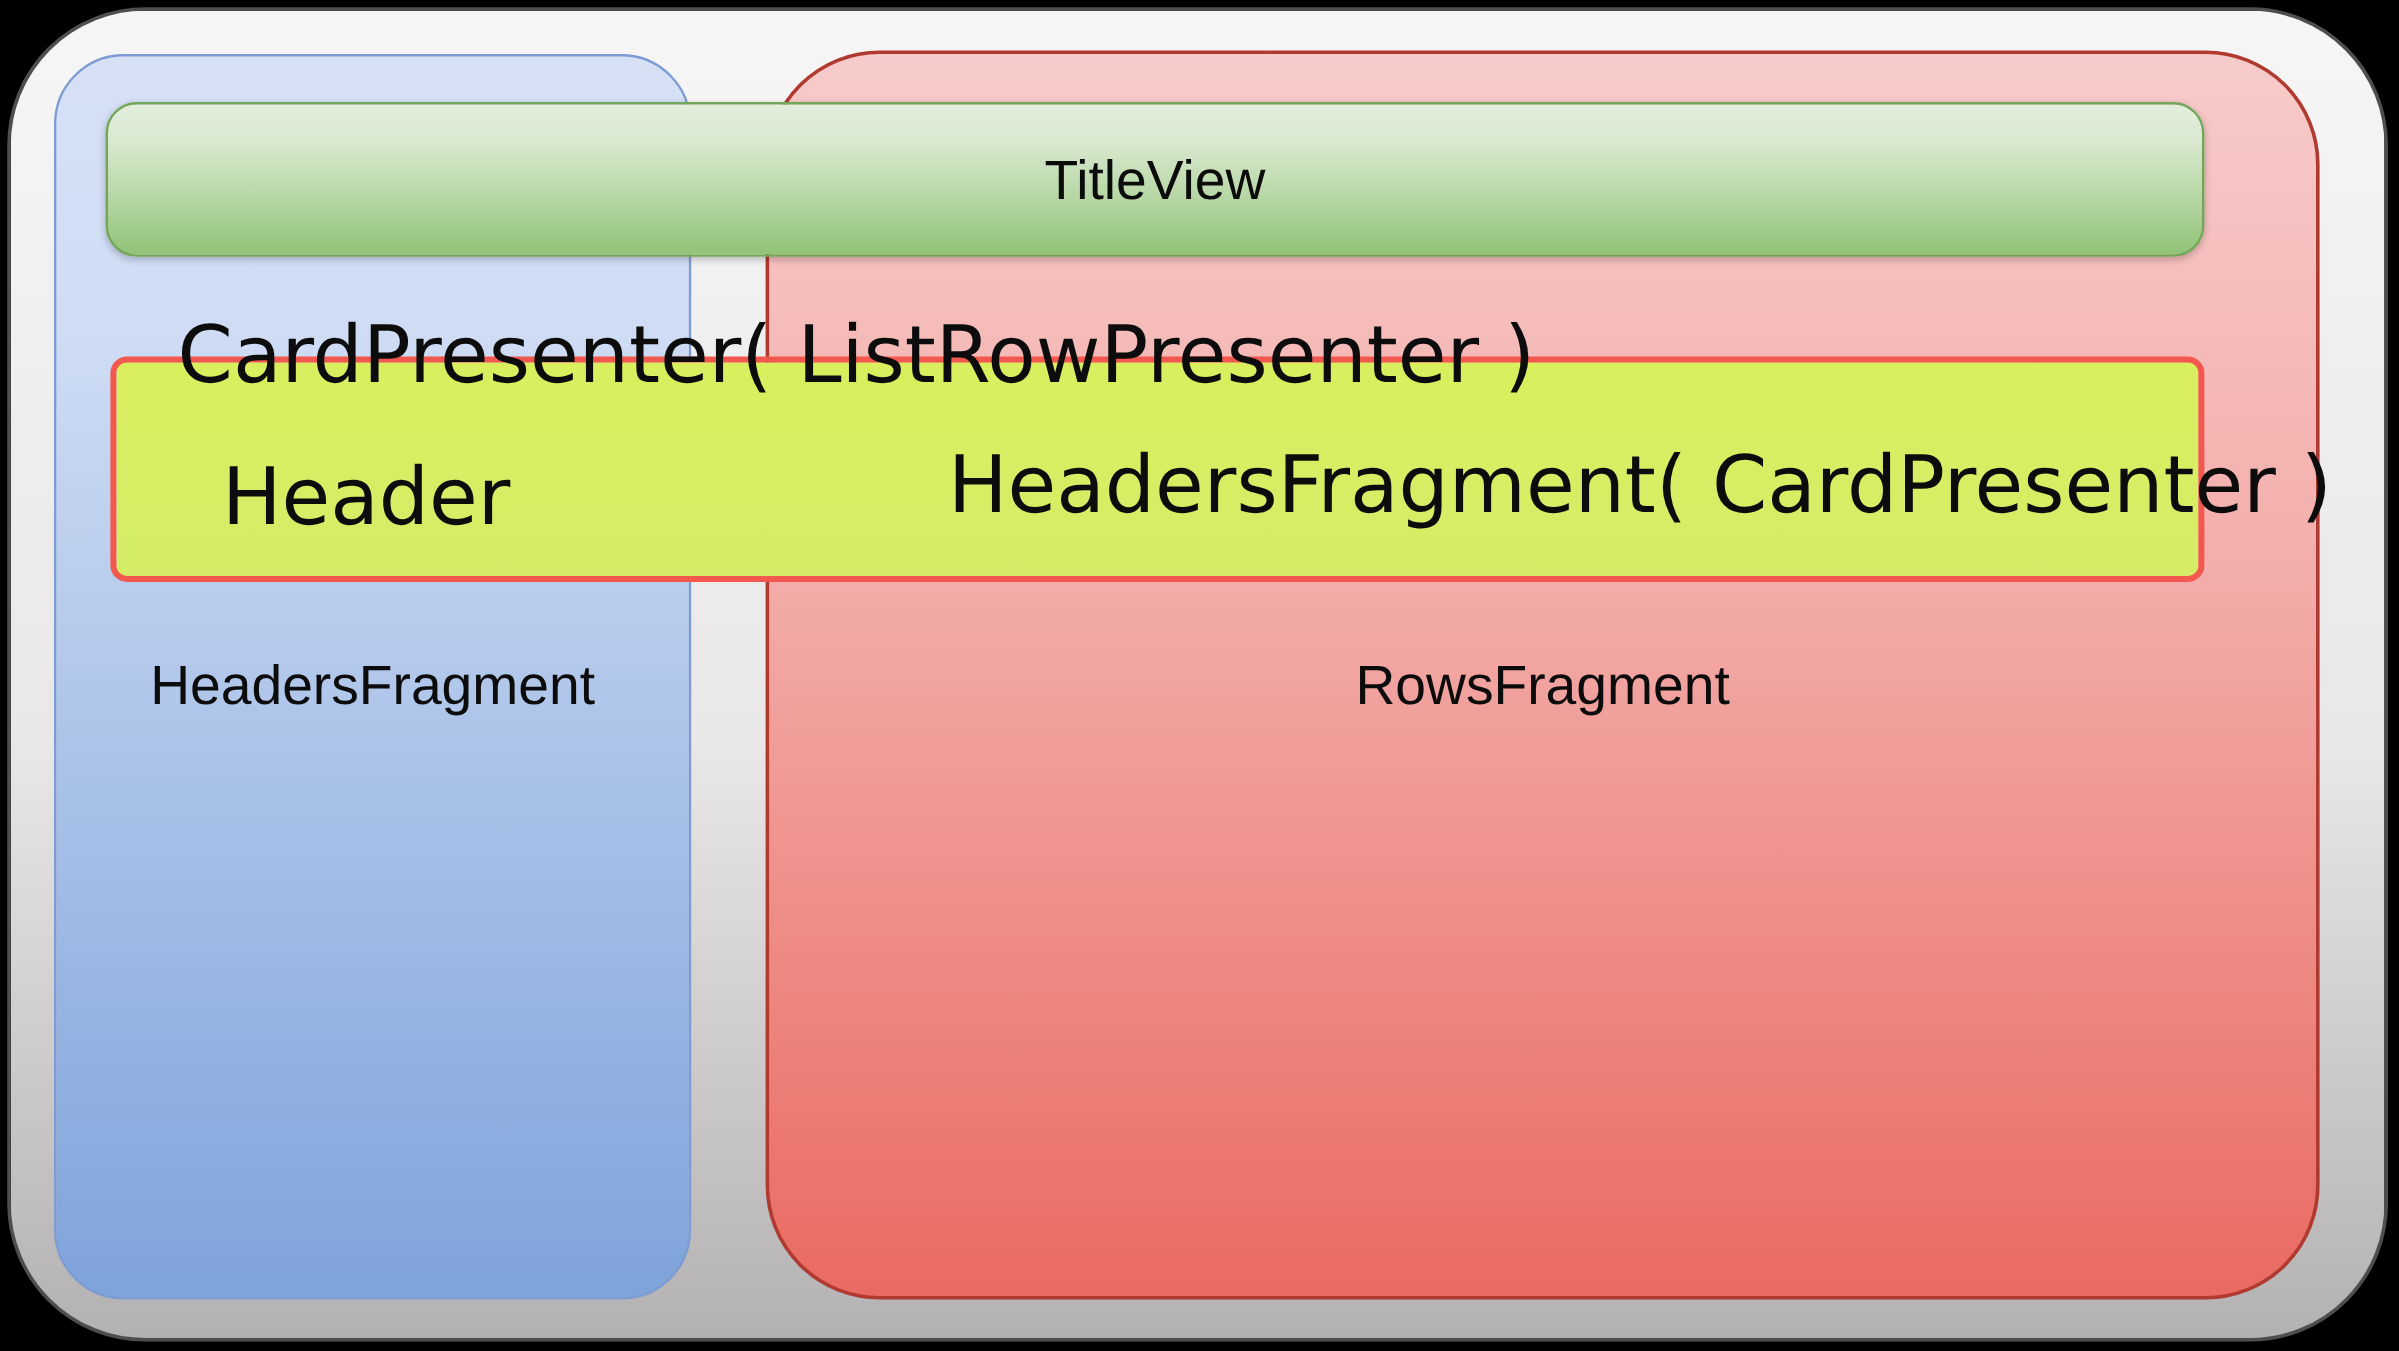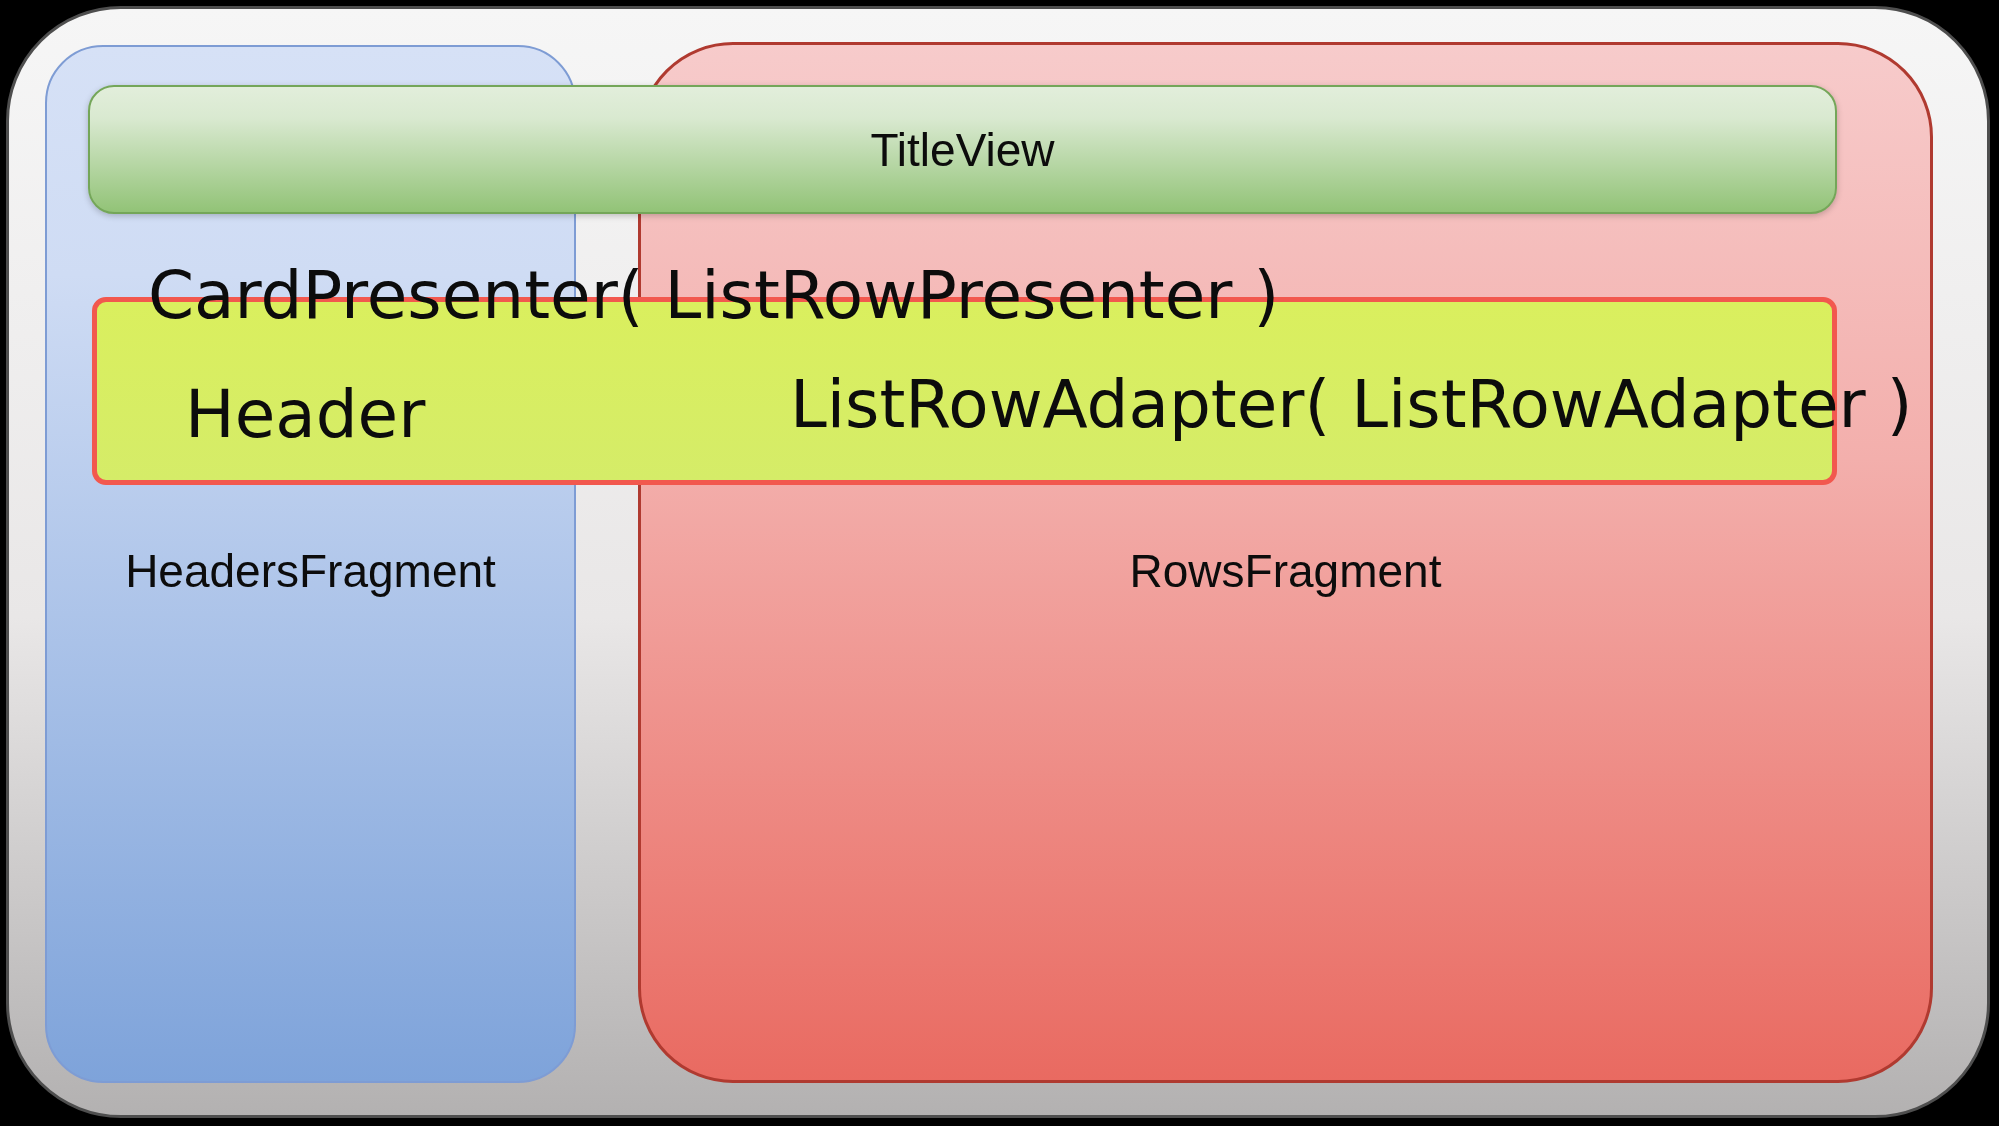--- a/index.html
+++ b/index.html
@@ -101,19 +101,19 @@
   <div class="abs title-bar">
     <span>TitleView</span>
   </div>
 
   <div class="abs row-bar"></div>
 
   <div class="abs big-text adapter-overlay">CardPresenter( ListRowPresenter )</div>
 
   <div class="abs big-text header-label">Header</div>
 
-  <div class="abs big-text card-adapter-label">ListRowAdapter( ListRowAdapter )</div>
+  <div class="abs big-text card-adapter-label">HeadersFragment( CardPresenter )</div>
 
   <div class="abs panel-label headers-label">HeadersFragment</div>
 
   <div class="abs panel-label rows-label">RowsFragment</div>
 
 </div>
 
 </body></html>

